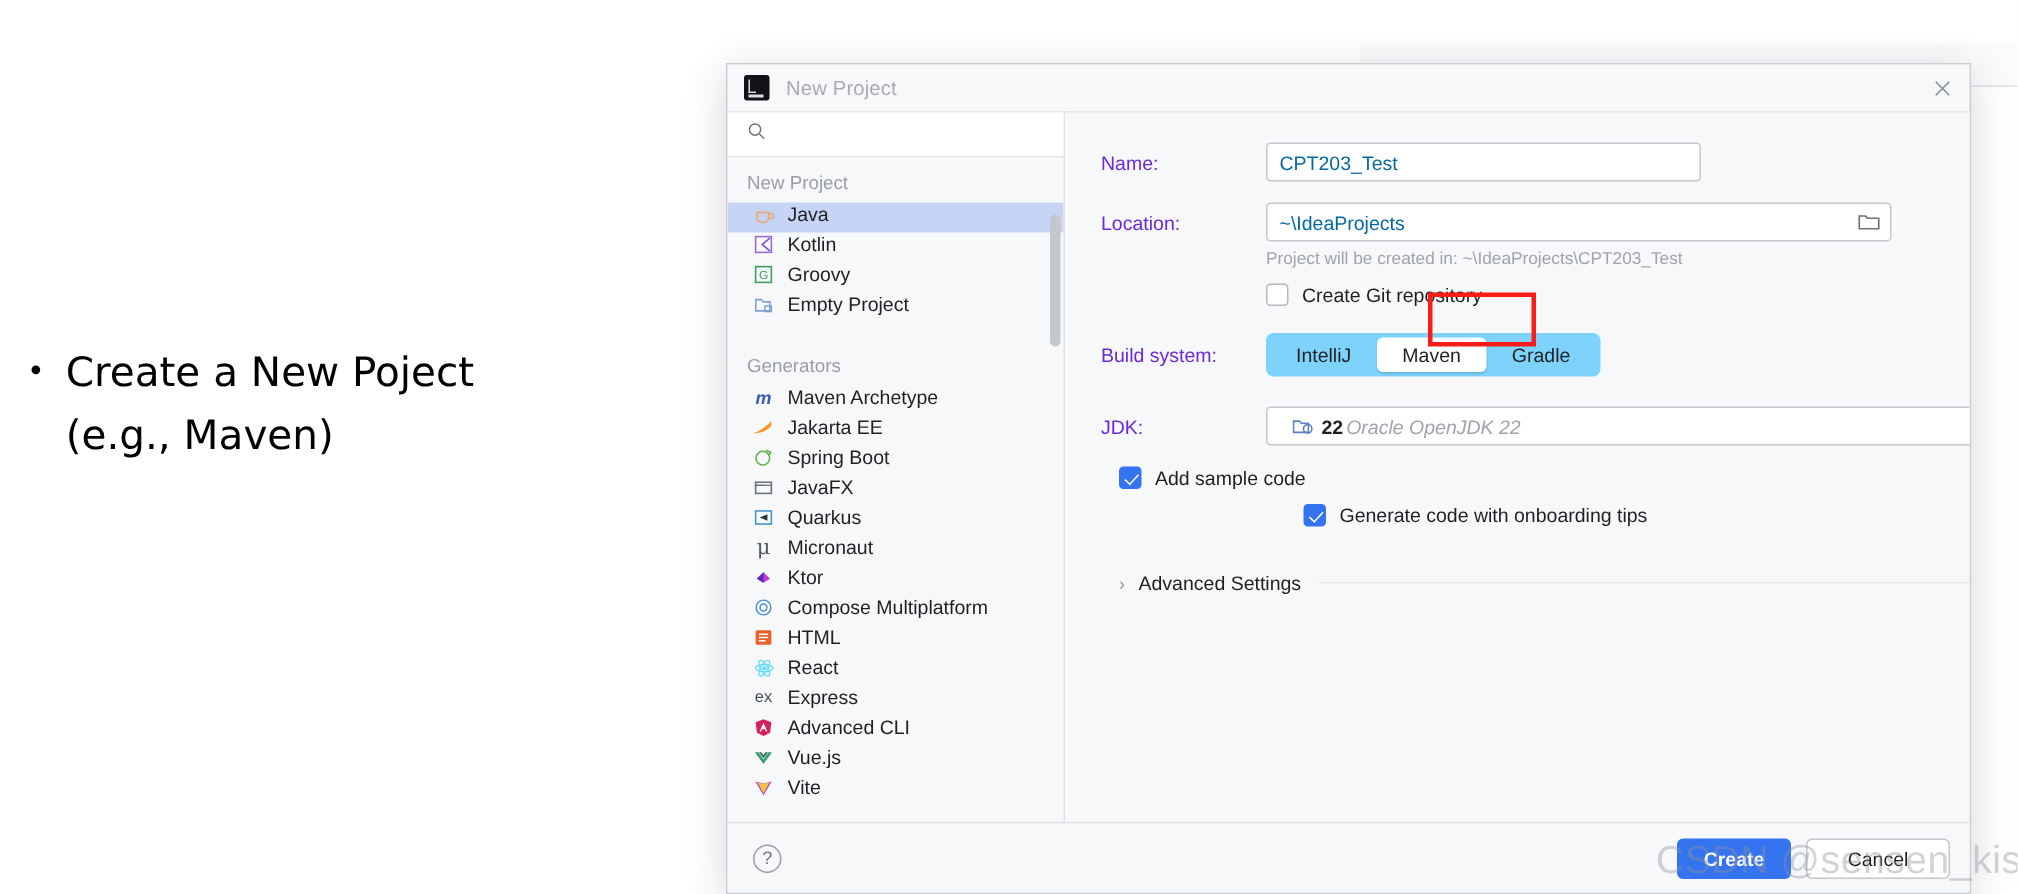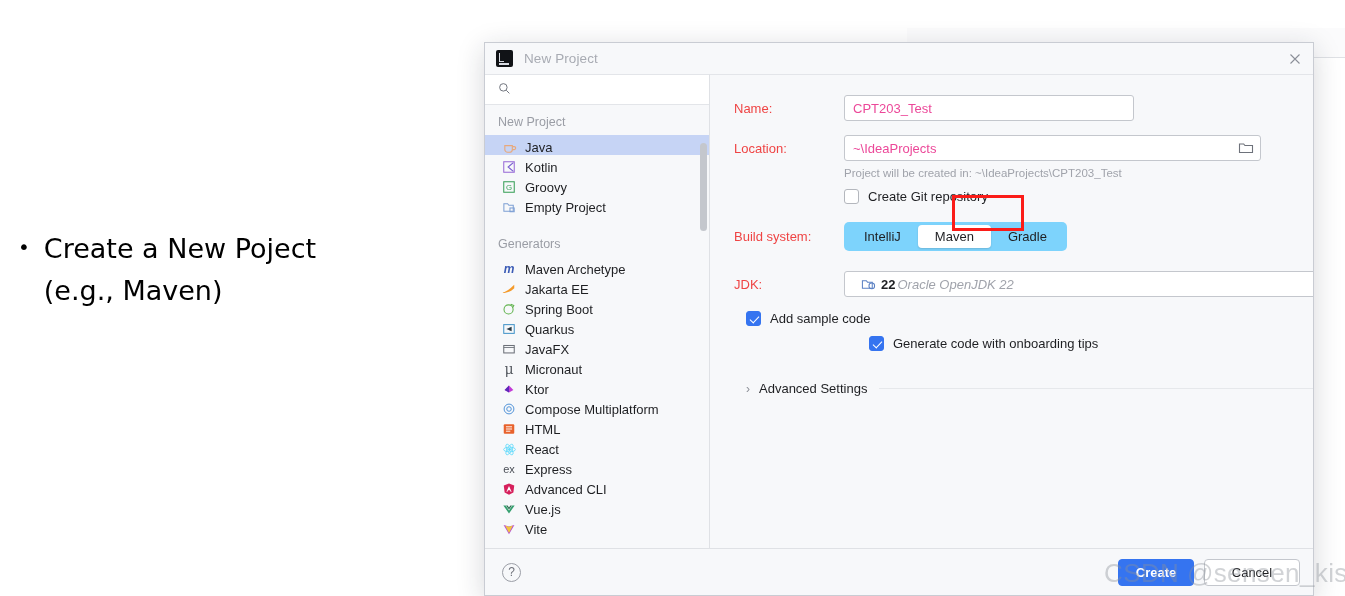--- a/index.html
+++ b/index.html
@@ -132,21 +132,21 @@
     flex: 1; overflow: hidden;
     position: relative;
     padding-top: 6px;
   }
   .group-label {
     font-size: 12.5px; color:#9a9da5;
     padding: 4px 0 6px 13px;
   }
   .list-item {
     height: 20px;
-    display: flex; align-items: flex-end;
+    display: flex; align-items: flex-start;
     padding-left: 16px;
     font-size: 13px; color: #1e1f22;
     cursor: default;
   }
   .list-item.selected { background: #c6d4f5; }
   .li-icon {
     width: 16px; height: 16px; margin-right: 8px;
     flex: none; display:flex; align-items:center; justify-content:center;
     font-size: 11px; line-height: 1;
   }
@@ -179,29 +179,29 @@
     border-top: 1px solid #e3e5e9;
     position: relative;
     padding: 20px 30px 0 24px;
   }
   .form-row {
     display: flex; align-items: center;
     margin-bottom: 14px;
   }
   .form-label {
     width: 110px; flex: none;
-    font-size: 13px; color: #ef4444;
+    font-size: 13px; color: #6d28d9;
   }
   .text-input {
     height: 26px;
     background: #ffffff;
     border: 1px solid #c4c7cd;
     border-radius: 3px;
     font-family: "Liberation Sans", sans-serif;
-    font-size: 13px; color: #ec4899;
+    font-size: 13px; color: #0369a1;
     padding: 0 8px;
     outline: none;
   }
   .name-input { width: 290px; }
   .loc-wrap { position: relative; width: 417px; }
   .loc-input { width: 417px; padding-right: 28px; }
   .folder-btn {
     position: absolute; right: 7px; top: 5px;
     width: 16px; height: 16px; color:#6e727b; cursor:pointer;
   }
@@ -444,34 +444,34 @@
               <svg viewBox="0 0 16 16" width="14" height="14">
                   <circle cx="7.5" cy="8.5" r="5.2" fill="none" stroke="#61b34e" stroke-width="1.2"></circle>
                   <path d="M10 2.5 L13.5 4 L12 6.5" fill="none" stroke="#61b34e" stroke-width="1.2"></path>
                 </svg>
             </span>
             <span class="li-label">Spring Boot</span>
           </div>
           <div class="list-item">
             <span class="li-icon">
               <svg viewBox="0 0 16 16" width="14" height="14">
+                  <rect x="2" y="4" width="12" height="8.5" fill="none" stroke="#6d7179" stroke-width="1.2"></rect>
+                  <path d="M2 6.3h12" stroke="#6d7179" stroke-width="1"></path>
+                </svg>
+            </span>
+            <span class="li-label">JavaFX</span>
+          </div>
+          <div class="list-item">
+            <span class="li-icon">
+              <svg viewBox="0 0 16 16" width="14" height="14">
                   <rect x="2" y="3" width="12" height="10" fill="none" stroke="#4695c9" stroke-width="1.2"></rect>
                   <path d="M5 8 L11 5.5 L11 10.5 Z" fill="#2a3a44"></path>
                 </svg>
             </span>
             <span class="li-label">Quarkus</span>
-          </div>
-          <div class="list-item">
-            <span class="li-icon">
-              <svg viewBox="0 0 16 16" width="14" height="14">
-                  <rect x="2" y="4" width="12" height="8.5" fill="none" stroke="#6d7179" stroke-width="1.2"></rect>
-                  <path d="M2 6.3h12" stroke="#6d7179" stroke-width="1"></path>
-                </svg>
-            </span>
-            <span class="li-label">JavaFX</span>
           </div>
           <div class="list-item">
             <span class="li-icon">
                 <span style="color:#54585f;font-size:14px;font-family:'DejaVu Serif',serif;">μ</span>
               </span>
             <span class="li-label">Micronaut</span>
           </div>
           <div class="list-item">
             <span class="li-icon">
               <svg viewBox="0 0 16 16" width="14" height="14">

